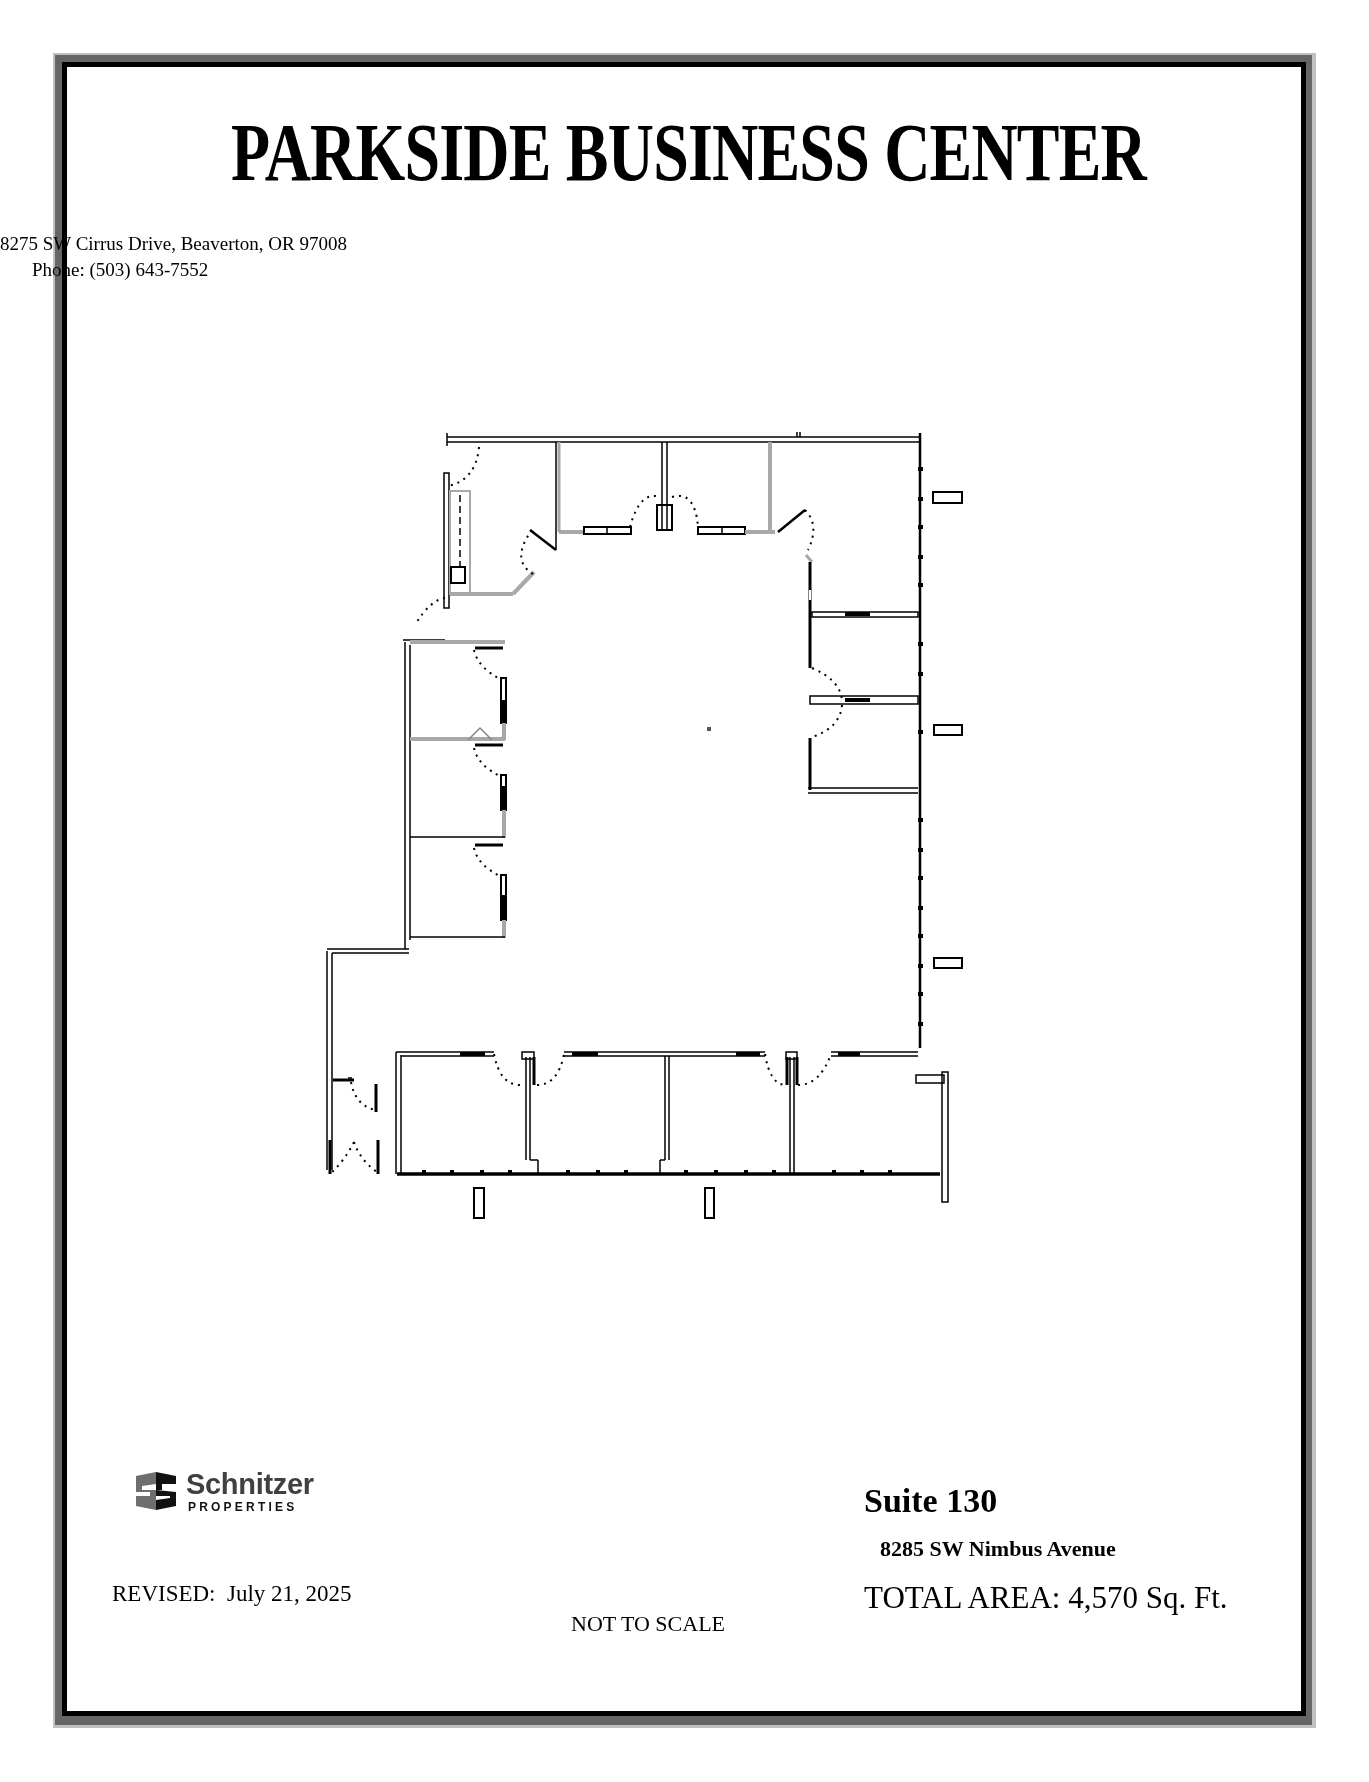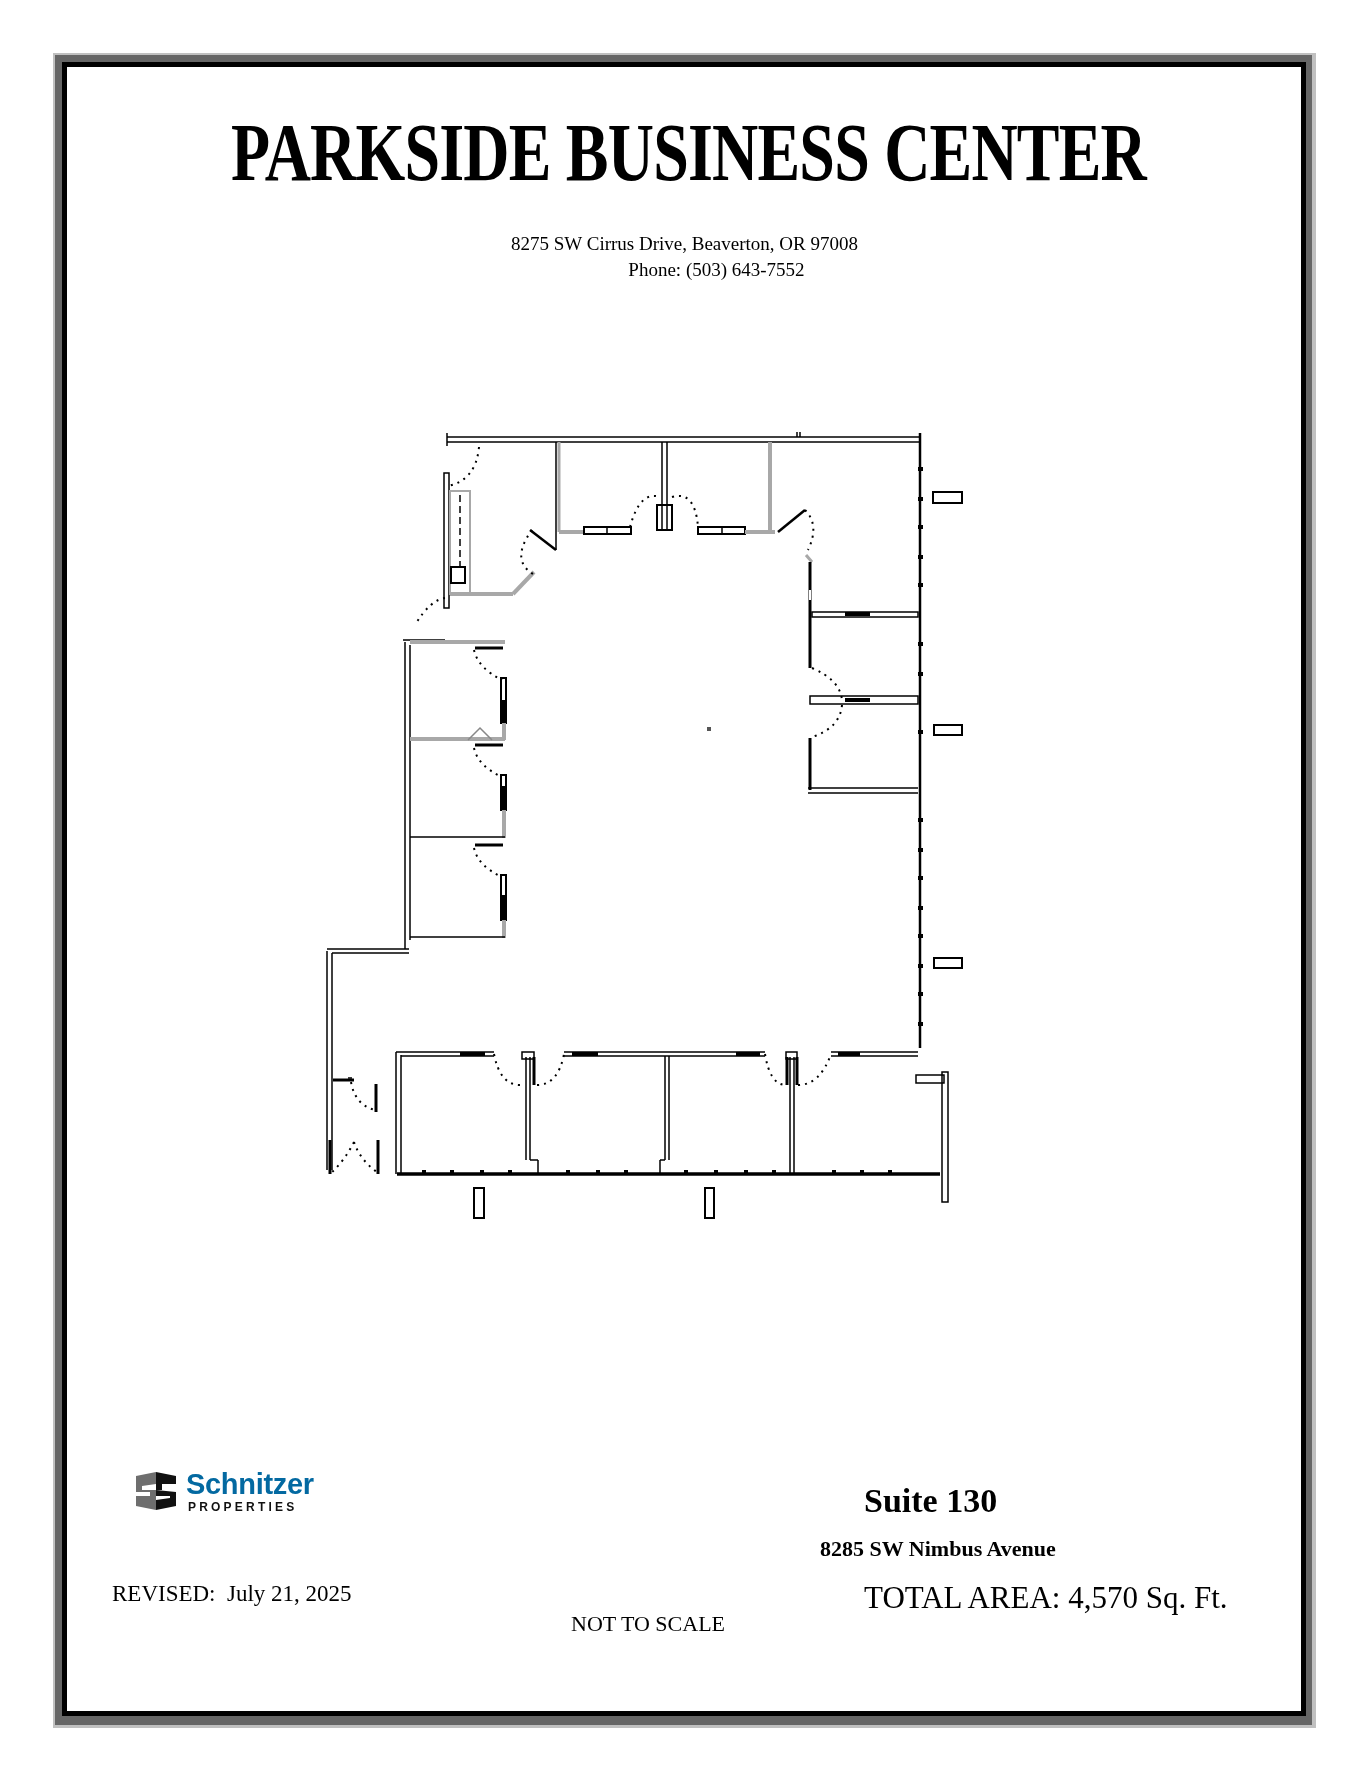--- a/index.html
+++ b/index.html
@@ -2,29 +2,29 @@
 <html><head>
 <meta charset="utf-8">
 <style>
   html, body { margin: 0; padding: 0; background: #ffffff; }
   body { width: 1369px; height: 1782px; position: relative; overflow: hidden; font-family: "Liberation Serif", serif; color: #000; }
   .frame-outer { position: absolute; left: 53px; top: 53px; width: 1263px; height: 1675px; background: #c0c0c0; }
   .frame-mid { position: absolute; left: 55px; top: 55px; width: 1257px; height: 1670px; background: #666666; }
   .frame-inner { position: absolute; left: 62px; top: 62px; width: 1244px; height: 1654px; background: #000; }
   .page { position: absolute; left: 67px; top: 67px; width: 1234px; height: 1644px; background: #fff; }
   .title { position: absolute; left: 0; width: 1369px; top: 112px; text-align: center; font-family: "Liberation Serif", serif; font-weight: bold; font-size: 82px; letter-spacing: -1px; transform: scaleX(0.78); transform-origin: 703px 0; line-height: 1; }
-  .addr { position: absolute; left: 0; width: 1369px; text-align: center; font-size: 19px; line-height: 1; }
+  .addr { position: absolute; left: 0; width: 1369px; text-align: left; font-size: 19px; line-height: 1; }
   .addr1 { top: 234px; left: 0; }
   .addr2 { top: 260px; padding-left: 32px; }
   .plan { position: absolute; left: 0; top: 0; }
   .logo { position: absolute; left: 134px; top: 1470px; width: 220px; height: 44px; }
-  .logo-word { position: absolute; left: 52px; top: 0px; font-family: "Liberation Sans", sans-serif; font-weight: bold; font-size: 29px; color: #0369a1; letter-spacing: -0.3px; line-height: 1; text-align: center; }
+  .logo-word { position: absolute; left: 52px; top: 0px; font-family: "Liberation Sans", sans-serif; font-weight: bold; font-size: 29px; color: #404040; letter-spacing: -0.3px; line-height: 1; text-align: center; }
   .logo-sub { position: absolute; left: 54px; top: 31px; font-family: "Liberation Sans", sans-serif; font-weight: bold; font-size: 12px; letter-spacing: 3.2px; color: #111; line-height: 1; }
   .suite { position: absolute; left: 864px; top: 1484px; font-weight: bold; font-size: 34px; line-height: 1; }
-  .suite-addr { position: absolute; left: 820px; top: 1538px; font-weight: bold; font-size: 22px; line-height: 1; }
+  .suite-addr { position: absolute; left: 880px; top: 1538px; font-weight: bold; font-size: 22px; line-height: 1; }
   .total { position: absolute; left: 864px; top: 1582px; font-size: 31px; line-height: 1; }
   .revised { position: absolute; left: 112px; top: 1582px; font-size: 23px; line-height: 1; }
   .nts { position: absolute; left: 571px; top: 1613px; font-size: 22px; line-height: 1; }
 </style>
 </head>
 <body>
 
 <div class="frame-outer"></div>
 <div class="frame-mid"></div>
 <div class="frame-inner"></div>

